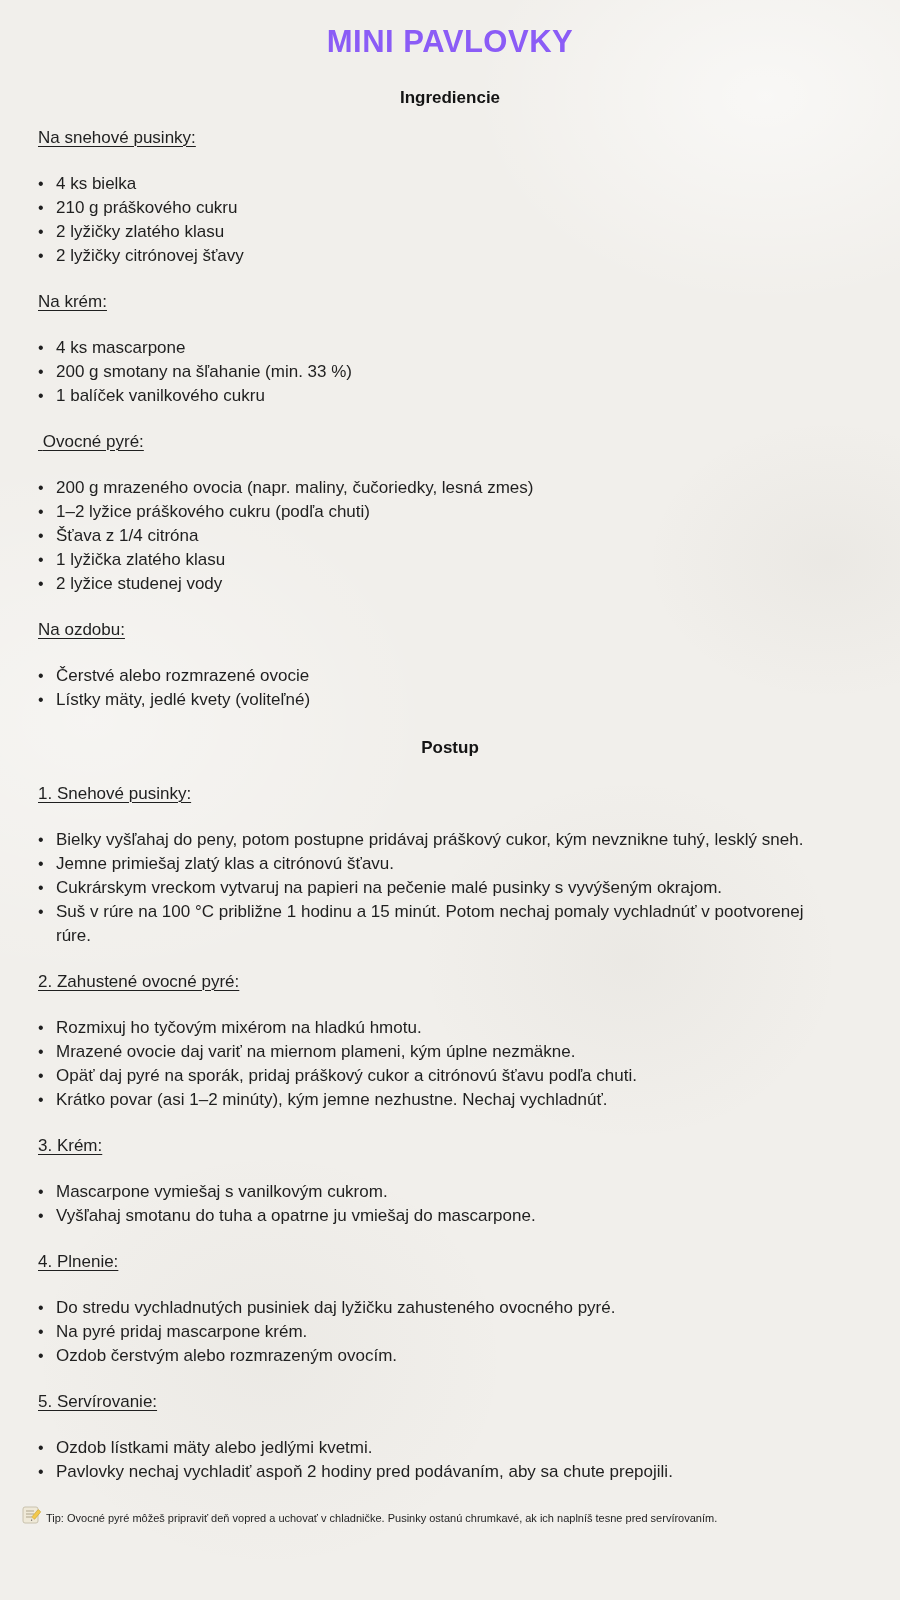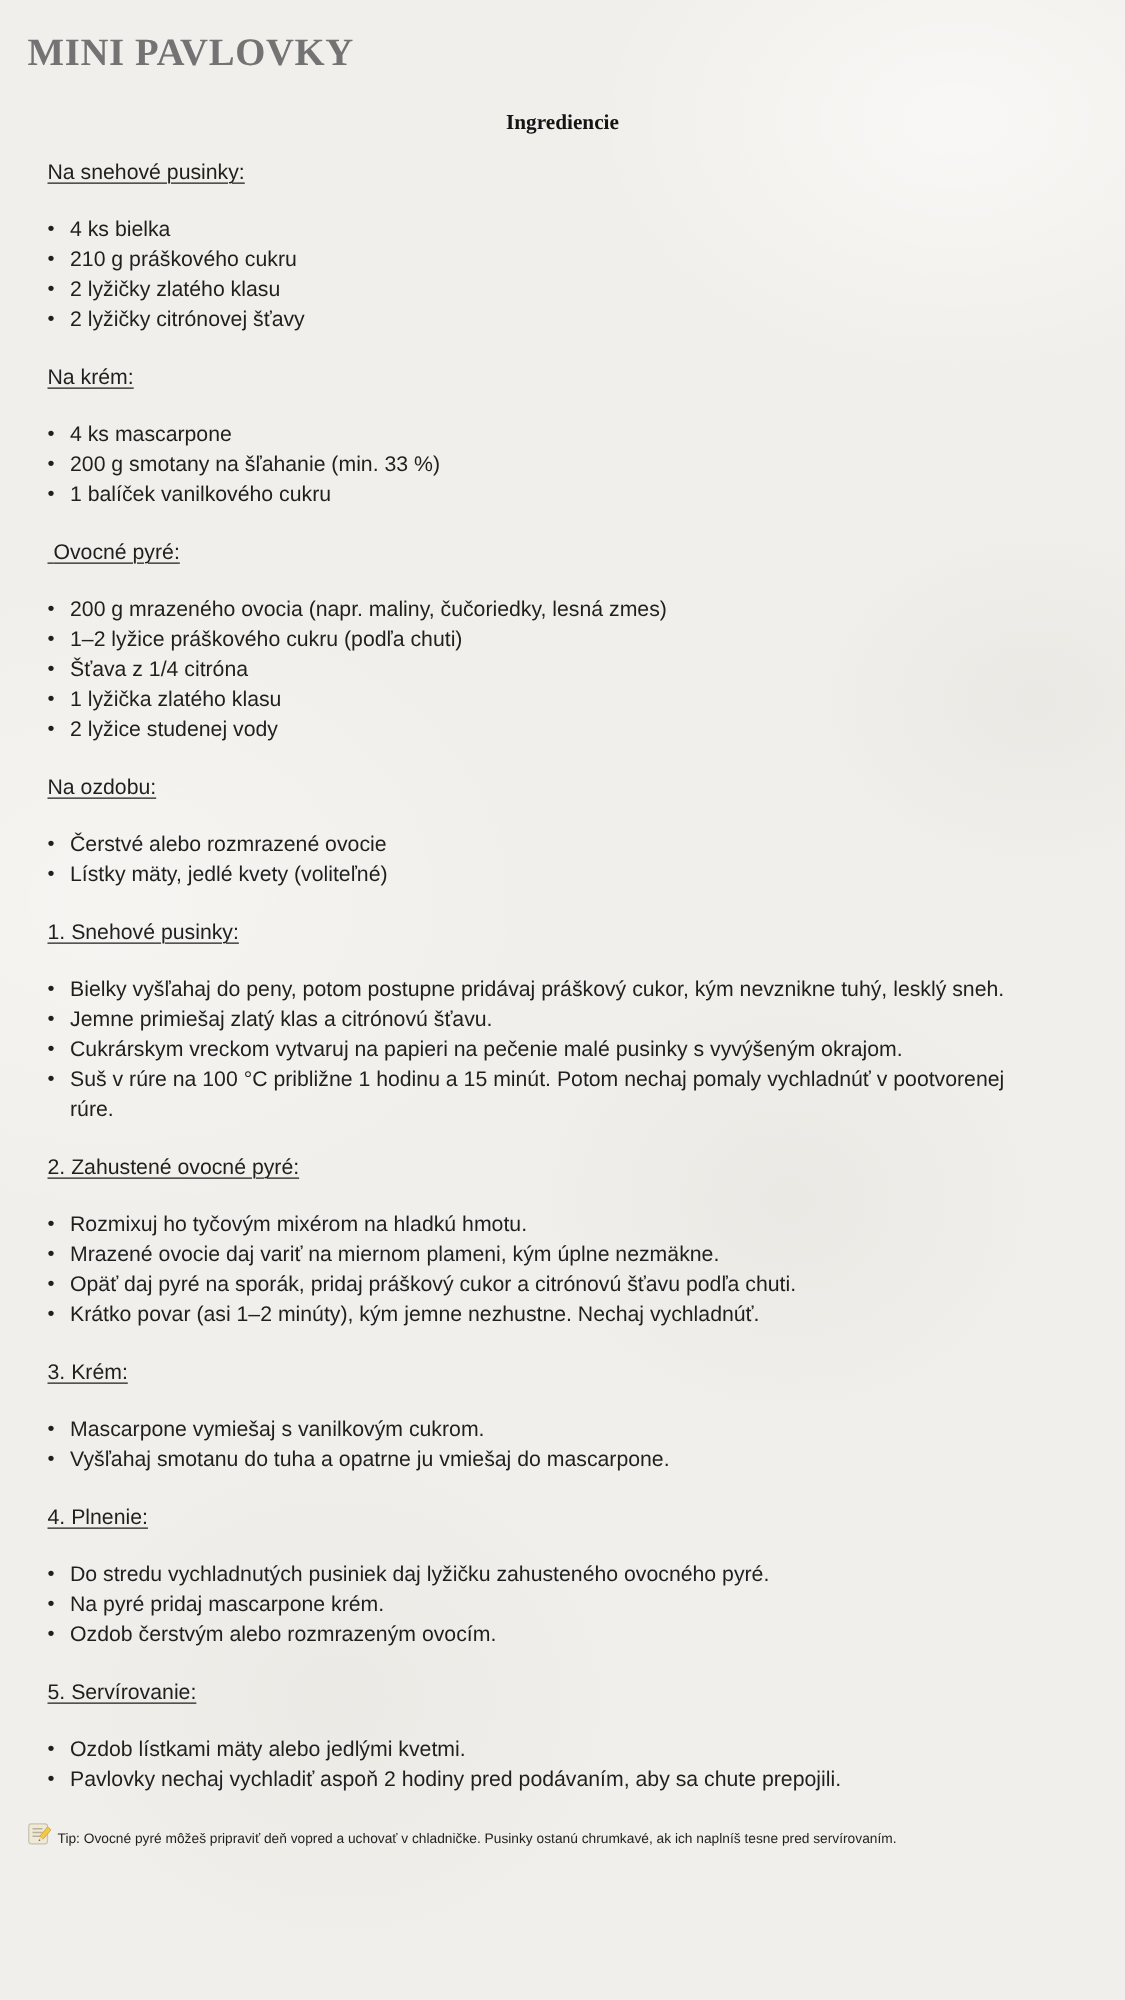--- a/index.html
+++ b/index.html
@@ -15,34 +15,34 @@
       radial-gradient(ellipse 340px 300px at 30% 85%, rgba(120,115,100,0.045), rgba(120,115,100,0) 70%),
       radial-gradient(ellipse 260px 200px at 92% 35%, rgba(120,115,100,0.05), rgba(120,115,100,0) 70%);
     overflow: hidden;
   }
   .page { width: 900px; height: 1600px; padding: 18px 58px 0 22px; overflow: hidden; }
 
   h1.page-title {
     font-size: 31px;
     line-height: 40px;
     font-weight: 700;
+    text-align: center;
     letter-spacing: 0.5px;
-    color: #737373;
+    color: #8b5cf6;
     margin: 4px -36px 0 0;
-    font-family: Liberation Serif, serif;
   }
   h2.section-heading {
     font-size: 17px;
     line-height: 24px;
     font-weight: 700;
     text-align: center;
     color: #141414;
     margin: 24px -36px 22px 0;
   }
-  h2.section-heading.first { margin-bottom: 2px; font-family: Liberation Serif, serif; }
+  h2.section-heading.first { margin-bottom: 2px; }
 
   h3.group-label {
     font-size: 17px;
     line-height: 24px;
     font-weight: 400;
     text-decoration: underline;
     text-underline-offset: 3px;
     text-decoration-thickness: 1.2px;
     white-space: pre-wrap;
     margin: 16px;
@@ -93,20 +93,21 @@
         <li>1–2 lyžice práškového cukru (podľa chuti)</li>
         <li>Šťava z 1/4 citróna</li>
         <li>1 lyžička zlatého klasu</li>
         <li>2 lyžice studenej vody</li>
       </ul>
       <h3 class="group-label">Na ozdobu:</h3>
       <ul class="bullet-list">
         <li>Čerstvé alebo rozmrazené ovocie</li>
         <li>Lístky mäty, jedlé kvety (voliteľné)</li>
       </ul>
+      <h2 class="section-heading">Postup</h2>
       <h3 class="group-label">1. Snehové pusinky:</h3>
       <ul class="bullet-list">
         <li>Bielky vyšľahaj do peny, potom postupne pridávaj práškový cukor, kým nevznikne tuhý, lesklý sneh.</li>
         <li>Jemne primiešaj zlatý klas a citrónovú šťavu.</li>
         <li>Cukrárskym vreckom vytvaruj na papieri na pečenie malé pusinky s vyvýšeným okrajom.</li>
         <li>Suš v rúre na 100 °C približne 1 hodinu a 15 minút. Potom nechaj pomaly vychladnúť v pootvorenej rúre.</li>
       </ul>
       <h3 class="group-label">2. Zahustené ovocné pyré:</h3>
       <ul class="bullet-list">
         <li>Rozmixuj ho tyčovým mixérom na hladkú hmotu.</li>

